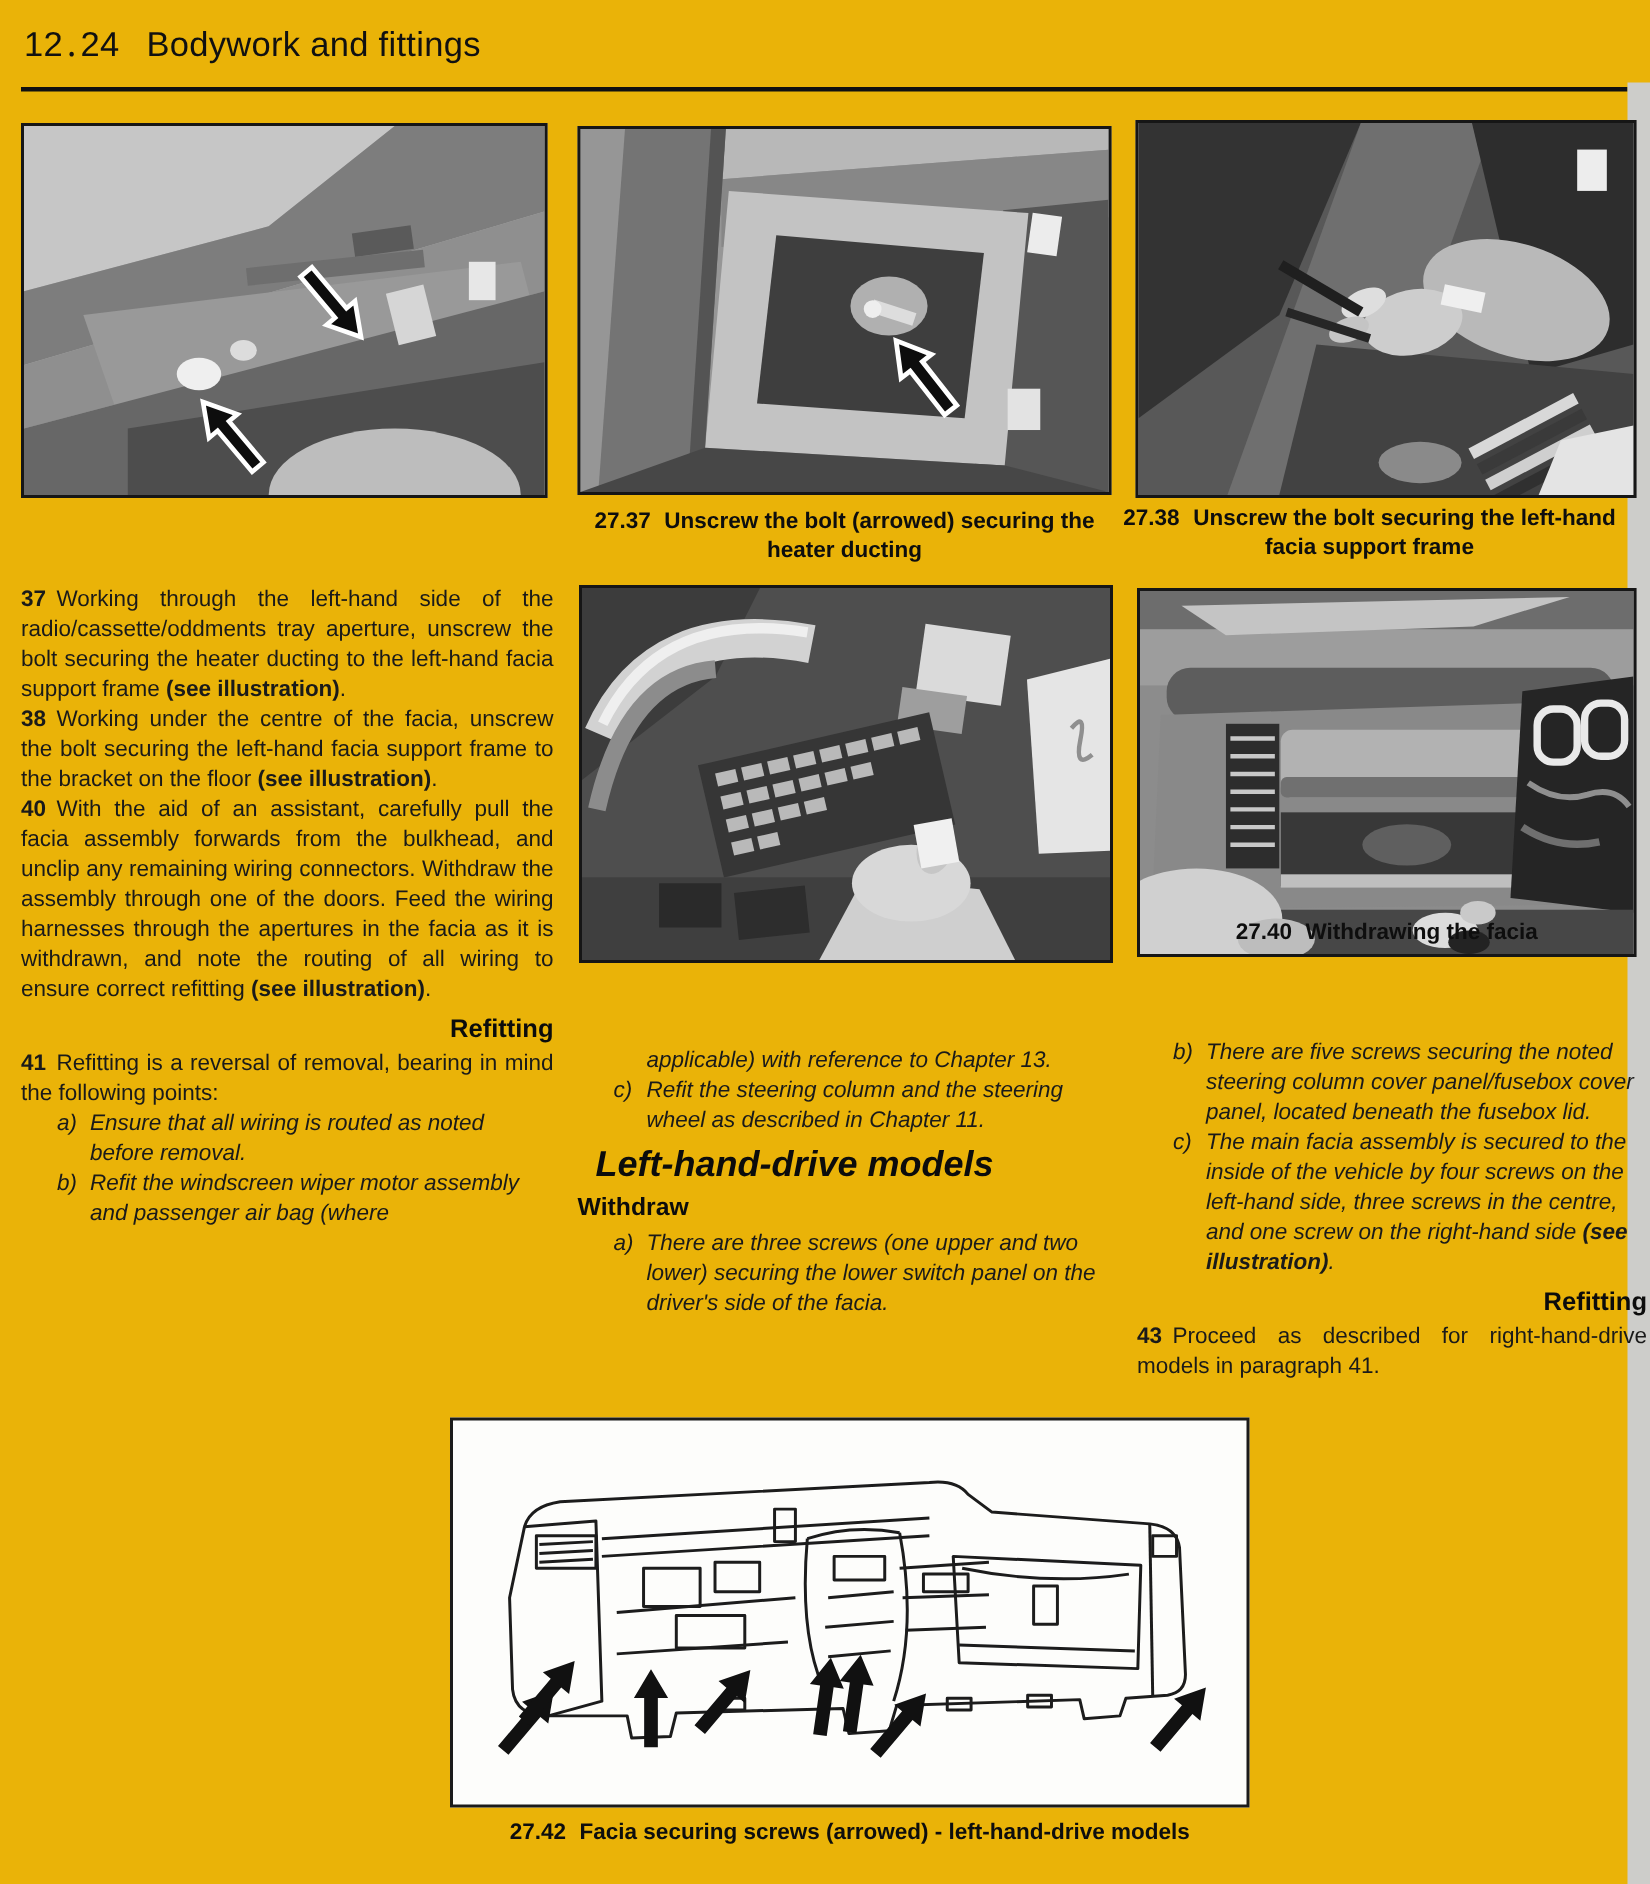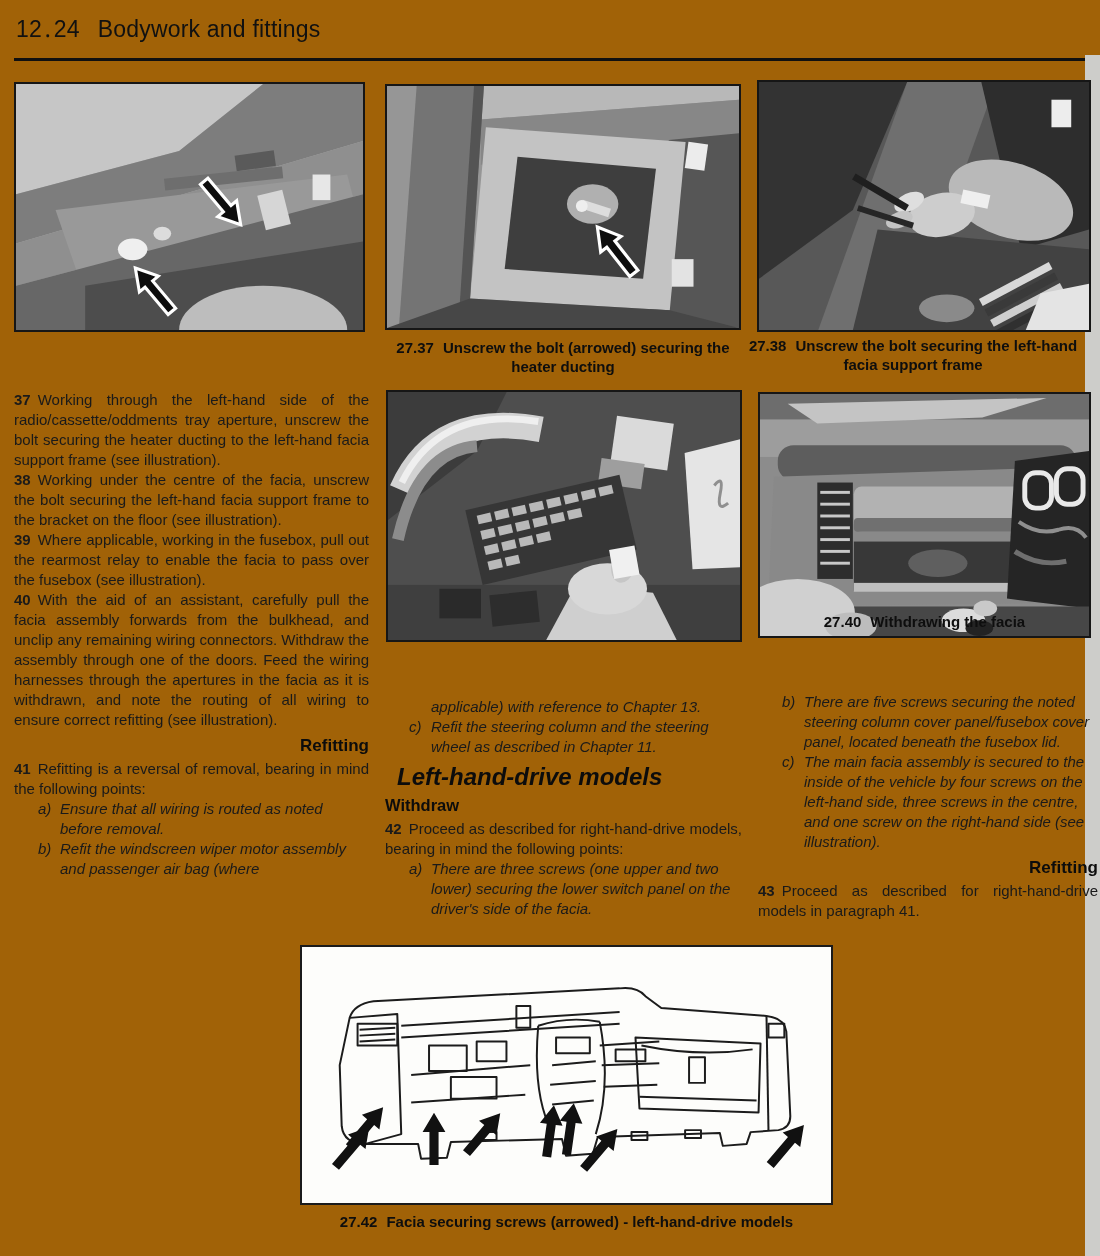--- a/index.html
+++ b/index.html
@@ -1,35 +1,35 @@
 <!DOCTYPE html>
 <html><head>
 <meta charset="utf-8">
 <style>
   html,body { margin:0; padding:0; background:#e9e9e7; }
   .page {
     position:relative; width:1100px; height:1256px; margin:0 auto;
-    background:#a16207; overflow:hidden;
+    background:#eab308; overflow:hidden;
     font-family:"Liberation Sans", sans-serif; color:#171717;
   }
   .edge-band { position:absolute; left:1085px; top:55px; width:15px; height:1201px; background:#cdcdca; }
   .hdr { position:absolute; left:16px; top:12px; font-size:23px; letter-spacing:0.2px; color:#111; }
   .hdr .pnumber { margin-right:18px; }
   .hrule { position:absolute; left:14px; top:58px; width:1071px; height:3px; background:#101010; }
 
   .photo { position:absolute; border:2px solid #161616; background:#9a9a9a; box-sizing:border-box; }
   .photo svg { display:block; width:100%; height:100%; }
 
   .cap { position:absolute; text-align:center; font-weight:bold; font-size:15px; line-height:19px; color:#0e0e0e; }
   .capnum { margin-right:9px; }
 
   .col { position:absolute; font-size:15px; line-height:20px; color:#1a1a1a; }
   .p { margin:0; text-align:justify; }
   .p .pnum { font-weight:bold; margin-right:7px; }
-  .seg-b { font-weight:normal; }
+  .seg-b { font-weight:bold; }
   .seg-i { font-style:italic; }
   .item { position:relative; padding-left:46px; margin:0; font-style:italic; }
   .item .lbl { position:absolute; left:24px; top:0; }
   .cont-line { padding-left:46px; font-style:italic; }
   .h-sub { font-weight:bold; font-size:17px; margin:6px 0 3px 0; color:#0c0c0c;text-align:right; }
   .h-big { font-weight:bold; font-style:italic; font-size:24px; margin:10px 0 4px 12px; color:#0c0c0c; }
   .h-mid { font-weight:bold; font-size:16.5px; margin:8px 0 4px 0; color:#0c0c0c; }
 
   .diagram-box {
     position:absolute; left:300px; top:945px; width:533px; height:260px;
@@ -126,21 +126,20 @@
   <div class="cap" style="left:385px;top:338px;width:356px">
     <span class="capnum">27.37</span><span>Unscrew the bolt (arrowed) securing the heater ducting</span>
   </div>
   <div class="cap" style="left:740px;top:336px;width:346px">
     <span class="capnum">27.38</span><span>Unscrew the bolt securing the left-hand facia support frame</span>
   </div>
 
   <div class="col" style="left:14px;top:390px;width:355px">
     <p class="p"><span class="pnum">37</span><span>Working through the left-hand side of the radio/cassette/oddments tray aperture, unscrew the bolt securing the heater ducting to the left-hand facia support frame </span><span class="seg-b">(see illustration)</span><span>.</span></p>
     <p class="p"><span class="pnum">38</span><span>Working under the centre of the facia, unscrew the bolt securing the left-hand facia support frame to the bracket on the floor </span><span class="seg-b">(see illustration)</span><span>.</span></p>
-    <p class="p"><span class="pnum">39</span><span>Where applicable, working in the fusebox, pull out the rearmost relay to enable the facia to pass over the fusebox </span><span class="seg-b">(see illustration)</span><span>.</span></p>
     <p class="p"><span class="pnum">40</span><span>With the aid of an assistant, carefully pull the facia assembly forwards from the bulkhead, and unclip any remaining wiring connectors. Withdraw the assembly through one of the doors. Feed the wiring harnesses through the apertures in the facia as it is withdrawn, and note the routing of all wiring to ensure correct refitting </span><span class="seg-b">(see illustration)</span><span>.</span></p>
     <div class="h-sub">Refitting</div>
     <p class="p"><span class="pnum">41</span><span>Refitting is a reversal of removal, bearing in mind the following points:</span></p>
     <p class="item"><span class="lbl">a)</span><span class="seg-i">Ensure that all wiring is routed as noted before removal.</span></p>
     <p class="item"><span class="lbl">b)</span><span class="seg-i">Refit the windscreen wiper motor assembly and passenger air bag (where</span></p>
   </div>
 
   <div class="photo" style="left:386px;top:390px;width:356px;height:252px">
     <svg viewBox="0 0 356 252" preserveAspectRatio="none">
       <rect width="356" height="252" fill="#4e4e4e"></rect>
@@ -184,21 +183,20 @@
       <ellipse cx="222" cy="200" rx="40" ry="26" fill="#d8d8d8"></ellipse>
       <ellipse cx="238" cy="176" rx="12" ry="18" fill="#c6c6c6" transform="rotate(14 238 176)"></ellipse>
       <rect x="226" y="158" width="26" height="30" fill="#f0f0f0" transform="rotate(-10 239 173)"></rect>
     </svg>
   </div>
   <div class="col" style="left:385px;top:697px;width:357px">
     <div class="cont-line">applicable) with reference to Chapter 13.</div>
     <p class="item"><span class="lbl">c)</span><span class="seg-i">Refit the steering column and the steering wheel as described in Chapter 11.</span></p>
     <div class="h-big">Left-hand-drive models</div>
     <div class="h-mid">Withdraw</div>
-    <p class="p"><span class="pnum">42</span><span>Proceed as described for right-hand-drive models, bearing in mind the following points:</span></p>
     <p class="item"><span class="lbl">a)</span><span class="seg-i">There are three screws (one upper and two lower) securing the lower switch panel on the driver's side of the facia.</span></p>
   </div>
 
   <div class="photo" style="left:758px;top:392px;width:333px;height:246px">
     <svg viewBox="0 0 333 246" preserveAspectRatio="none">
       <rect width="333" height="246" fill="#8c8c8c"></rect>
       <rect x="0" y="0" width="333" height="26" fill="#6d6d6d"></rect>
       <rect x="0" y="26" width="333" height="38" fill="#9d9d9d"></rect>
       <polygon points="28,10 290,4 225,24 58,30" fill="#c4c4c4"></polygon>
       <rect x="18" y="52" width="302" height="36" rx="16" fill="#5d5d5d"></rect>

